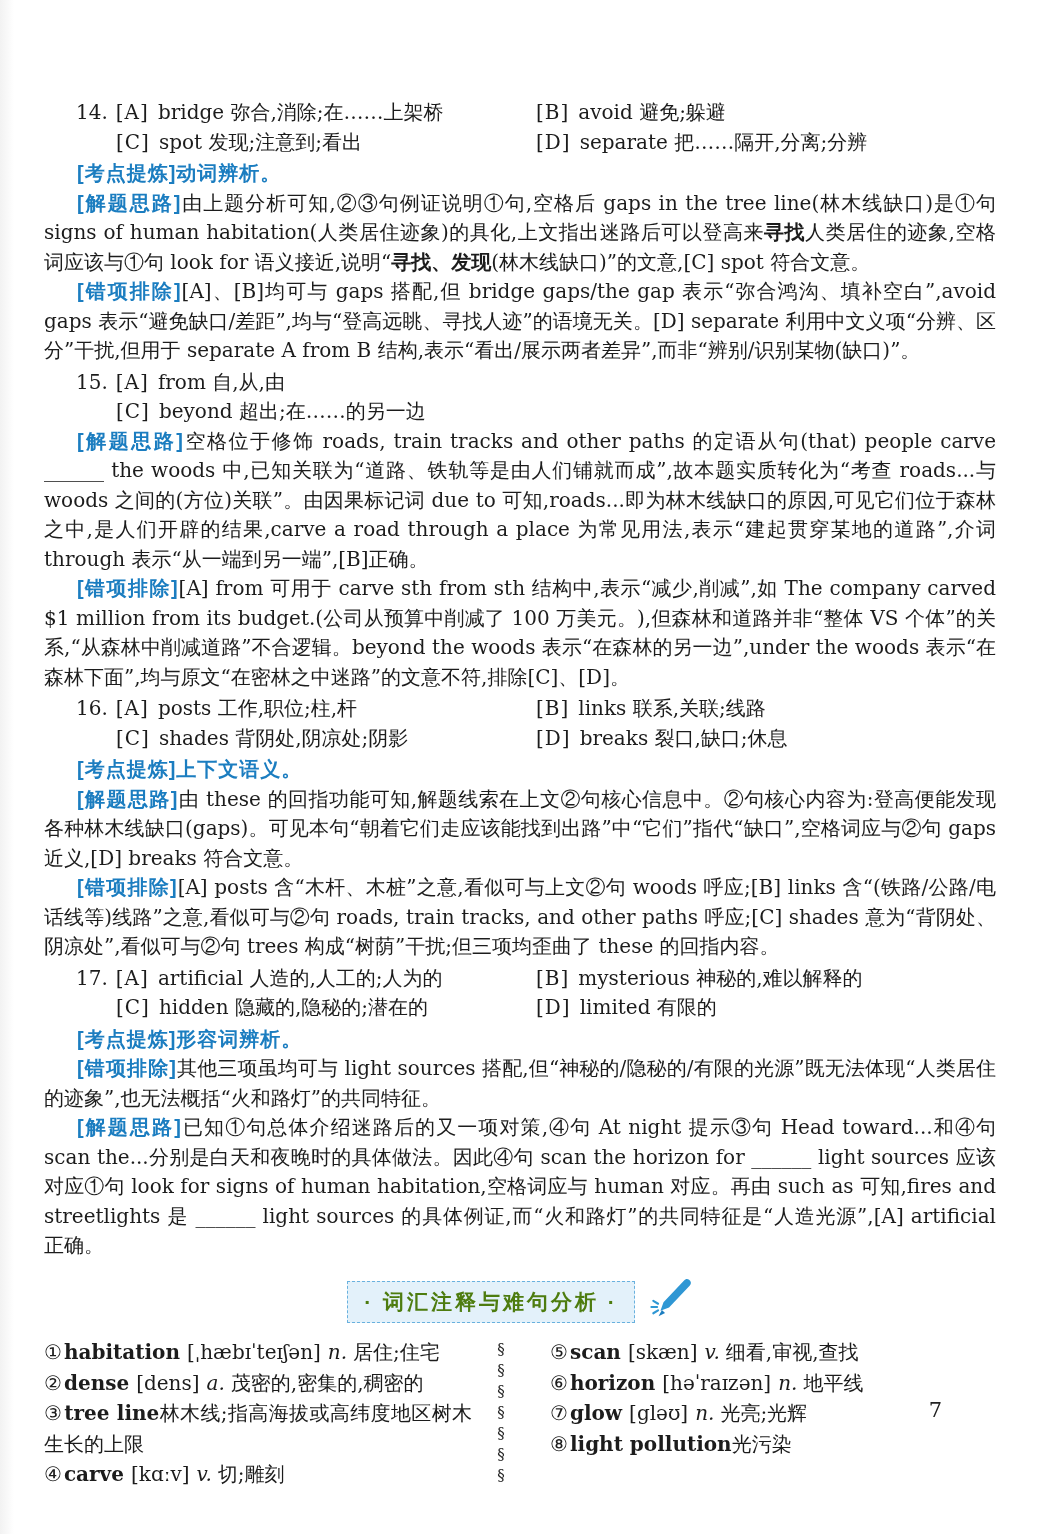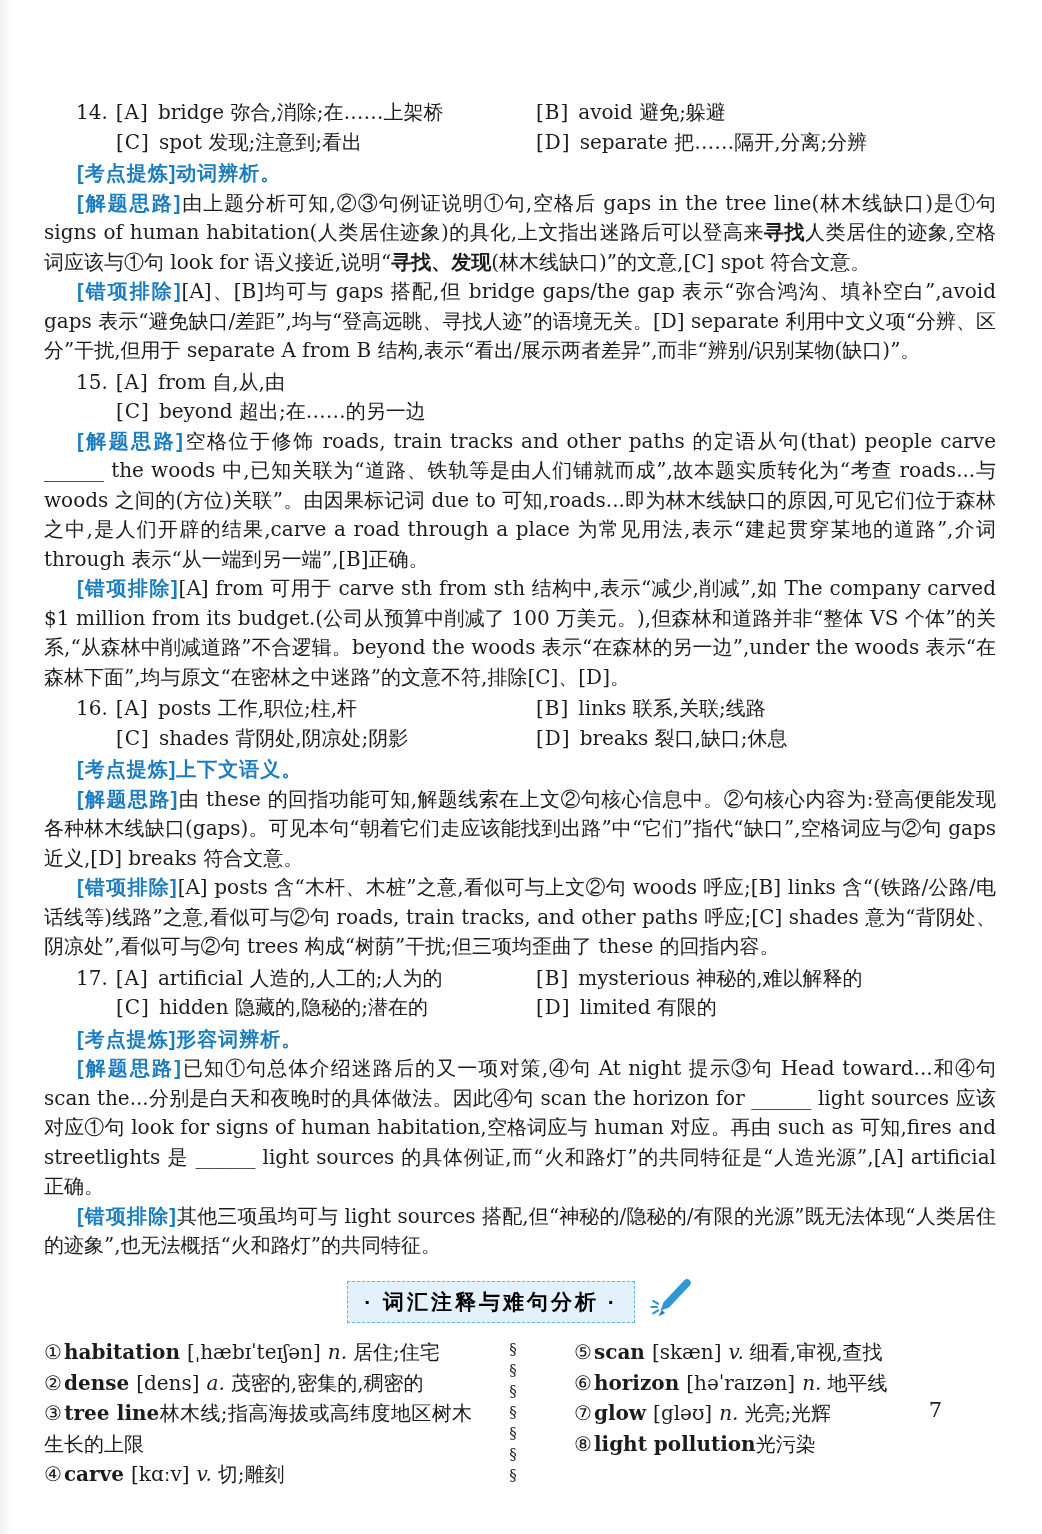--- a/index.html
+++ b/index.html
@@ -48,29 +48,29 @@
   .para .b, .ptext .b { font-weight:bold; }
 
   
   .badge-row {
     display:flex; justify-content:center; align-items:center;
     gap:12px; margin:16px 0 10px 0;
   }
   .badge {
     background:#e3f1fa;
     border:1px dashed #69b1de;
-    color:#000000;
+    color:#4d7c0f;
     font-family:"Liberation Sans","DejaVu Sans",sans-serif;
     font-weight:bold; font-size:21px; letter-spacing:3px;
     padding:5px 16px;
   }
   .pen { transform:rotate(0deg); }
 
   
-  .vocab { display:flex; margin-top:8px; font-size:20px; line-height:30.5px;gap:12px; }
+  .vocab { display:flex; margin-top:8px; font-size:20px; line-height:30.5px; }
   .vcol-left { flex:0 0 428px; }
   .vcol-right { flex:1; padding-left:20px; }
   .vdivider {
     flex:0 0 58px; display:flex; flex-direction:column;
     align-items:center; justify-content:flex-start;
     color:#2a2a2a; font-size:15px; line-height:21px;
     padding-top:2px; user-select:none;
   }
   .vitem { text-align:justify; text-align-last:left; }
   .vnum { margin-right:2px; }
@@ -135,22 +135,22 @@
     <div class="qblock">
       <div class="opt-row">
         <div class="opt-cell l1"><span class="qnum">17.</span><span class="opt-letter">[A]</span><span>artificial 人造的,人工的;人为的</span></div>
         <div class="opt-cell r"><span class="opt-letter">[B]</span><span>mysterious 神秘的,难以解释的</span></div>
       </div>
       <div class="opt-row">
         <div class="opt-cell l2"><span class="opt-letter">[C]</span><span>hidden 隐藏的,隐秘的;潜在的</span></div>
         <div class="opt-cell r"><span class="opt-letter">[D]</span><span>limited 有限的</span></div>
       </div>
       <p class="kaodian"><span class="tag">[考点提炼]</span><span class="kao-text">形容词辨析。</span></p>
+      <p class="para"><span class="tag">[错项排除]</span><span class="ptext"><span>其他三项虽均可与 light sources 搭配,但“神秘的/隐秘的/有限的光源”既无法体现“人类居住的迹象”,也无法概括“火和路灯”的共同特征。</span></span></p>
       <p class="para"><span class="tag">[解题思路]</span><span class="ptext"><span>已知①句总体介绍迷路后的又一项对策,④句 At night 提示③句 Head toward...和④句 scan the...分别是白天和夜晚时的具体做法。因此④句 scan the horizon for ______ light sources 应该对应①句 look for signs of human habitation,空格词应与 human 对应。再由 such as 可知,fires and streetlights 是 ______ light sources 的具体例证,而“火和路灯”的共同特征是“人造光源”,[A] artificial 正确。</span></span></p>
-      <p class="para"><span class="tag">[错项排除]</span><span class="ptext"><span>其他三项虽均可与 light sources 搭配,但“神秘的/隐秘的/有限的光源”既无法体现“人类居住的迹象”,也无法概括“火和路灯”的共同特征。</span></span></p>
     </div>
 
     <div class="badge-row">
       <span class="badge">· 词汇注释与难句分析 ·</span>
       <span class="pen">
         <svg width="46" height="42" viewBox="0 0 48 44" aria-hidden="true">
           <path d="M44 3 c2.2 1.8 2.6 4 .8 6 L23 32 l-9 3.4 3.2-9 L38.5 4 c1.8-2 3.6-2.4 5.5-1z" fill="#2f97d4"></path>
           <path d="M15.5 34.5 l-3.5 6.5 6.8-3.2z" fill="#1b7dc0"></path>
           <path d="M6.5 25 l5 3 M4.5 31.5 h6 M6.5 38 l5-3" stroke="#2f97d4" stroke-width="2.2" fill="none" stroke-linecap="round"></path>
         </svg>

